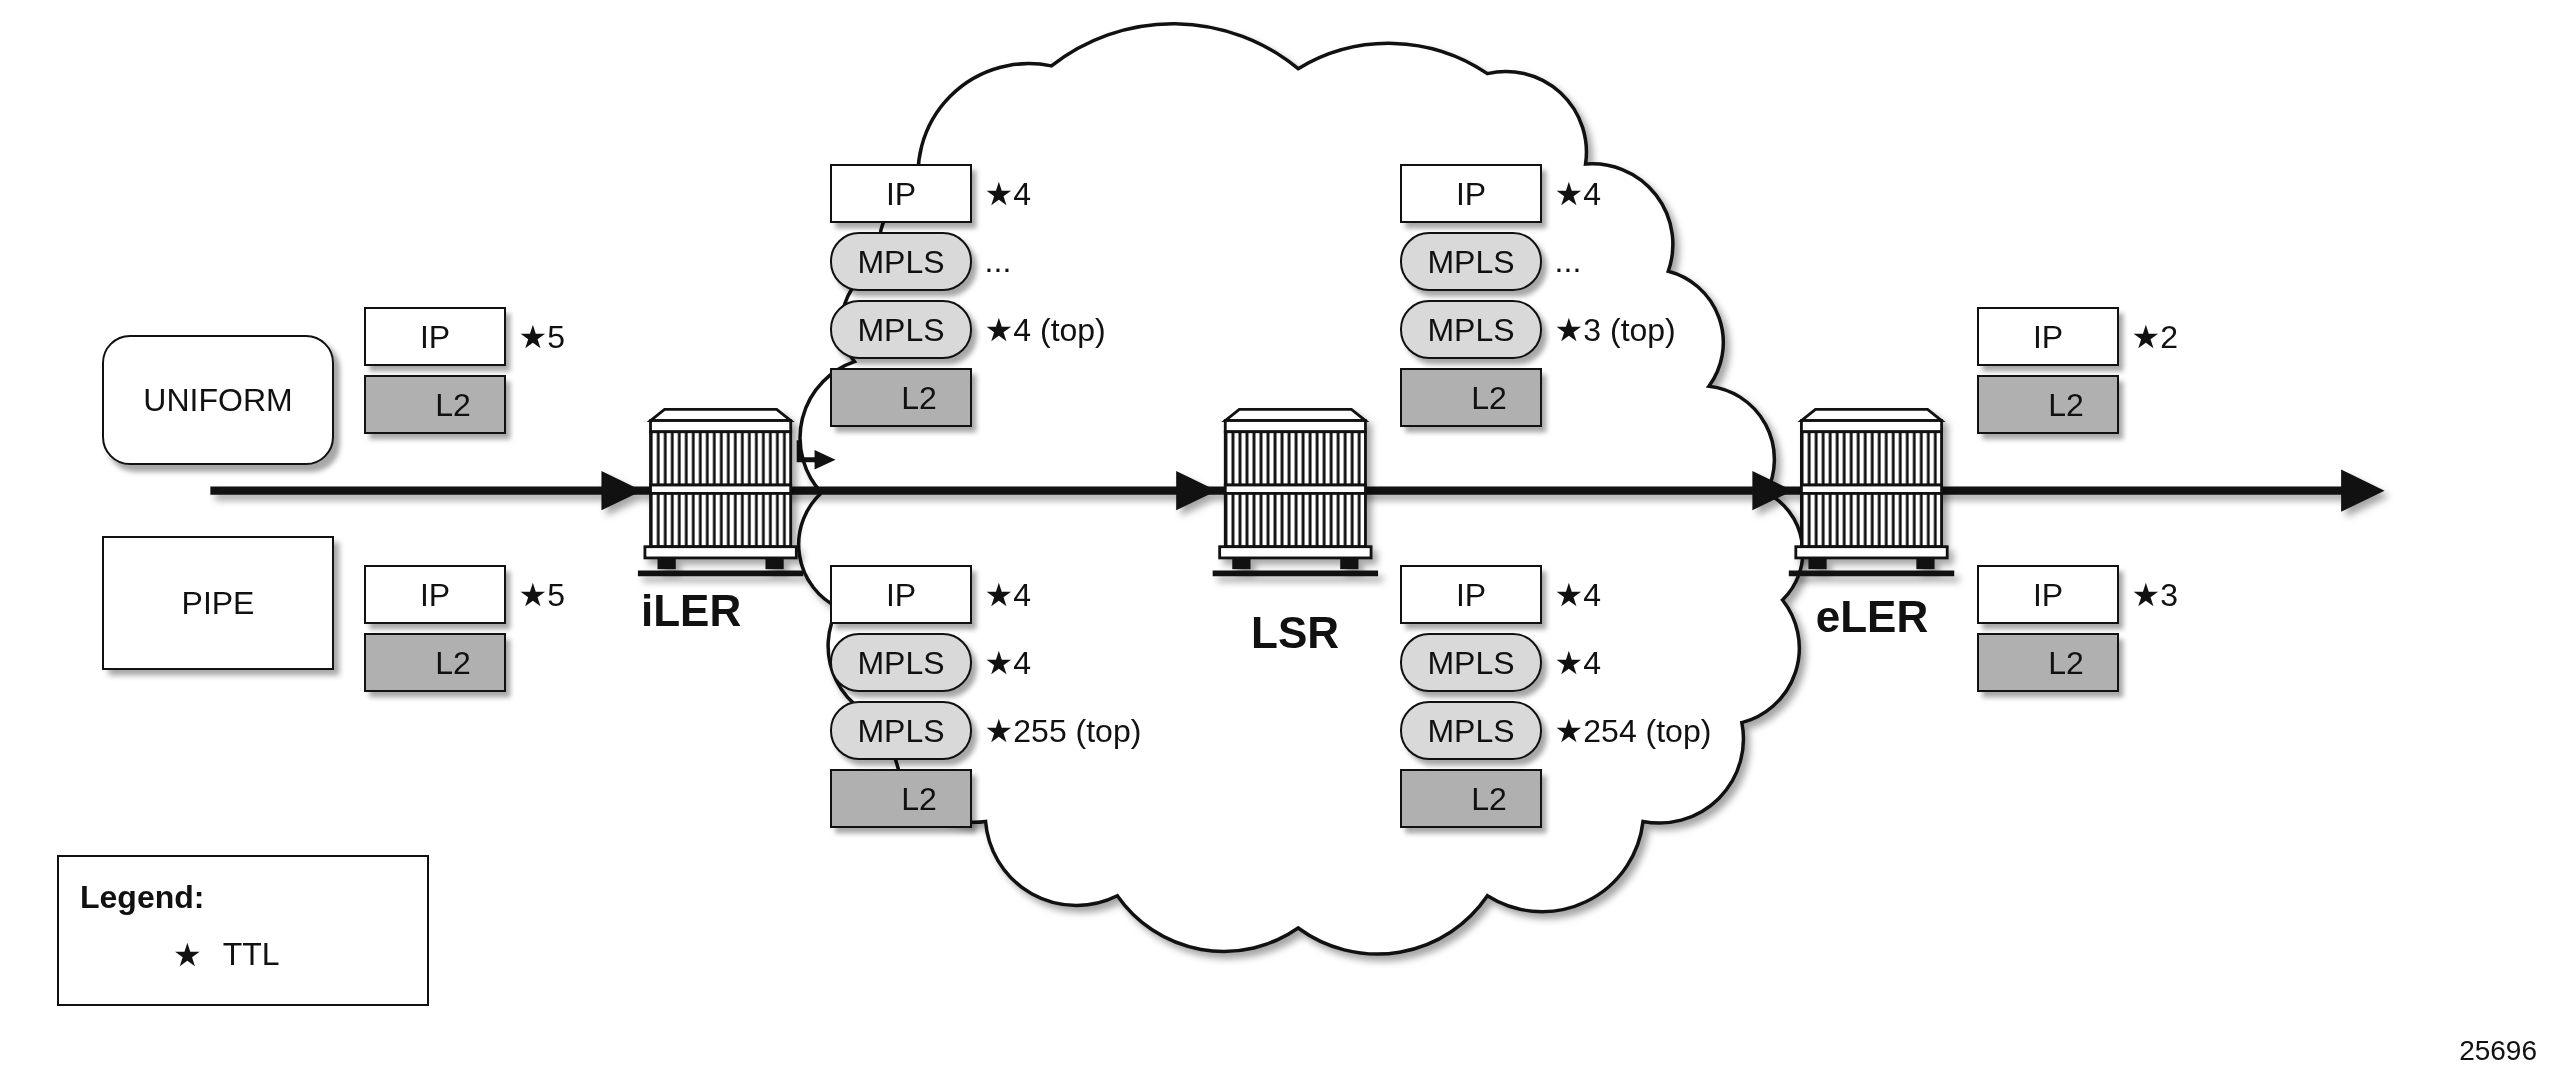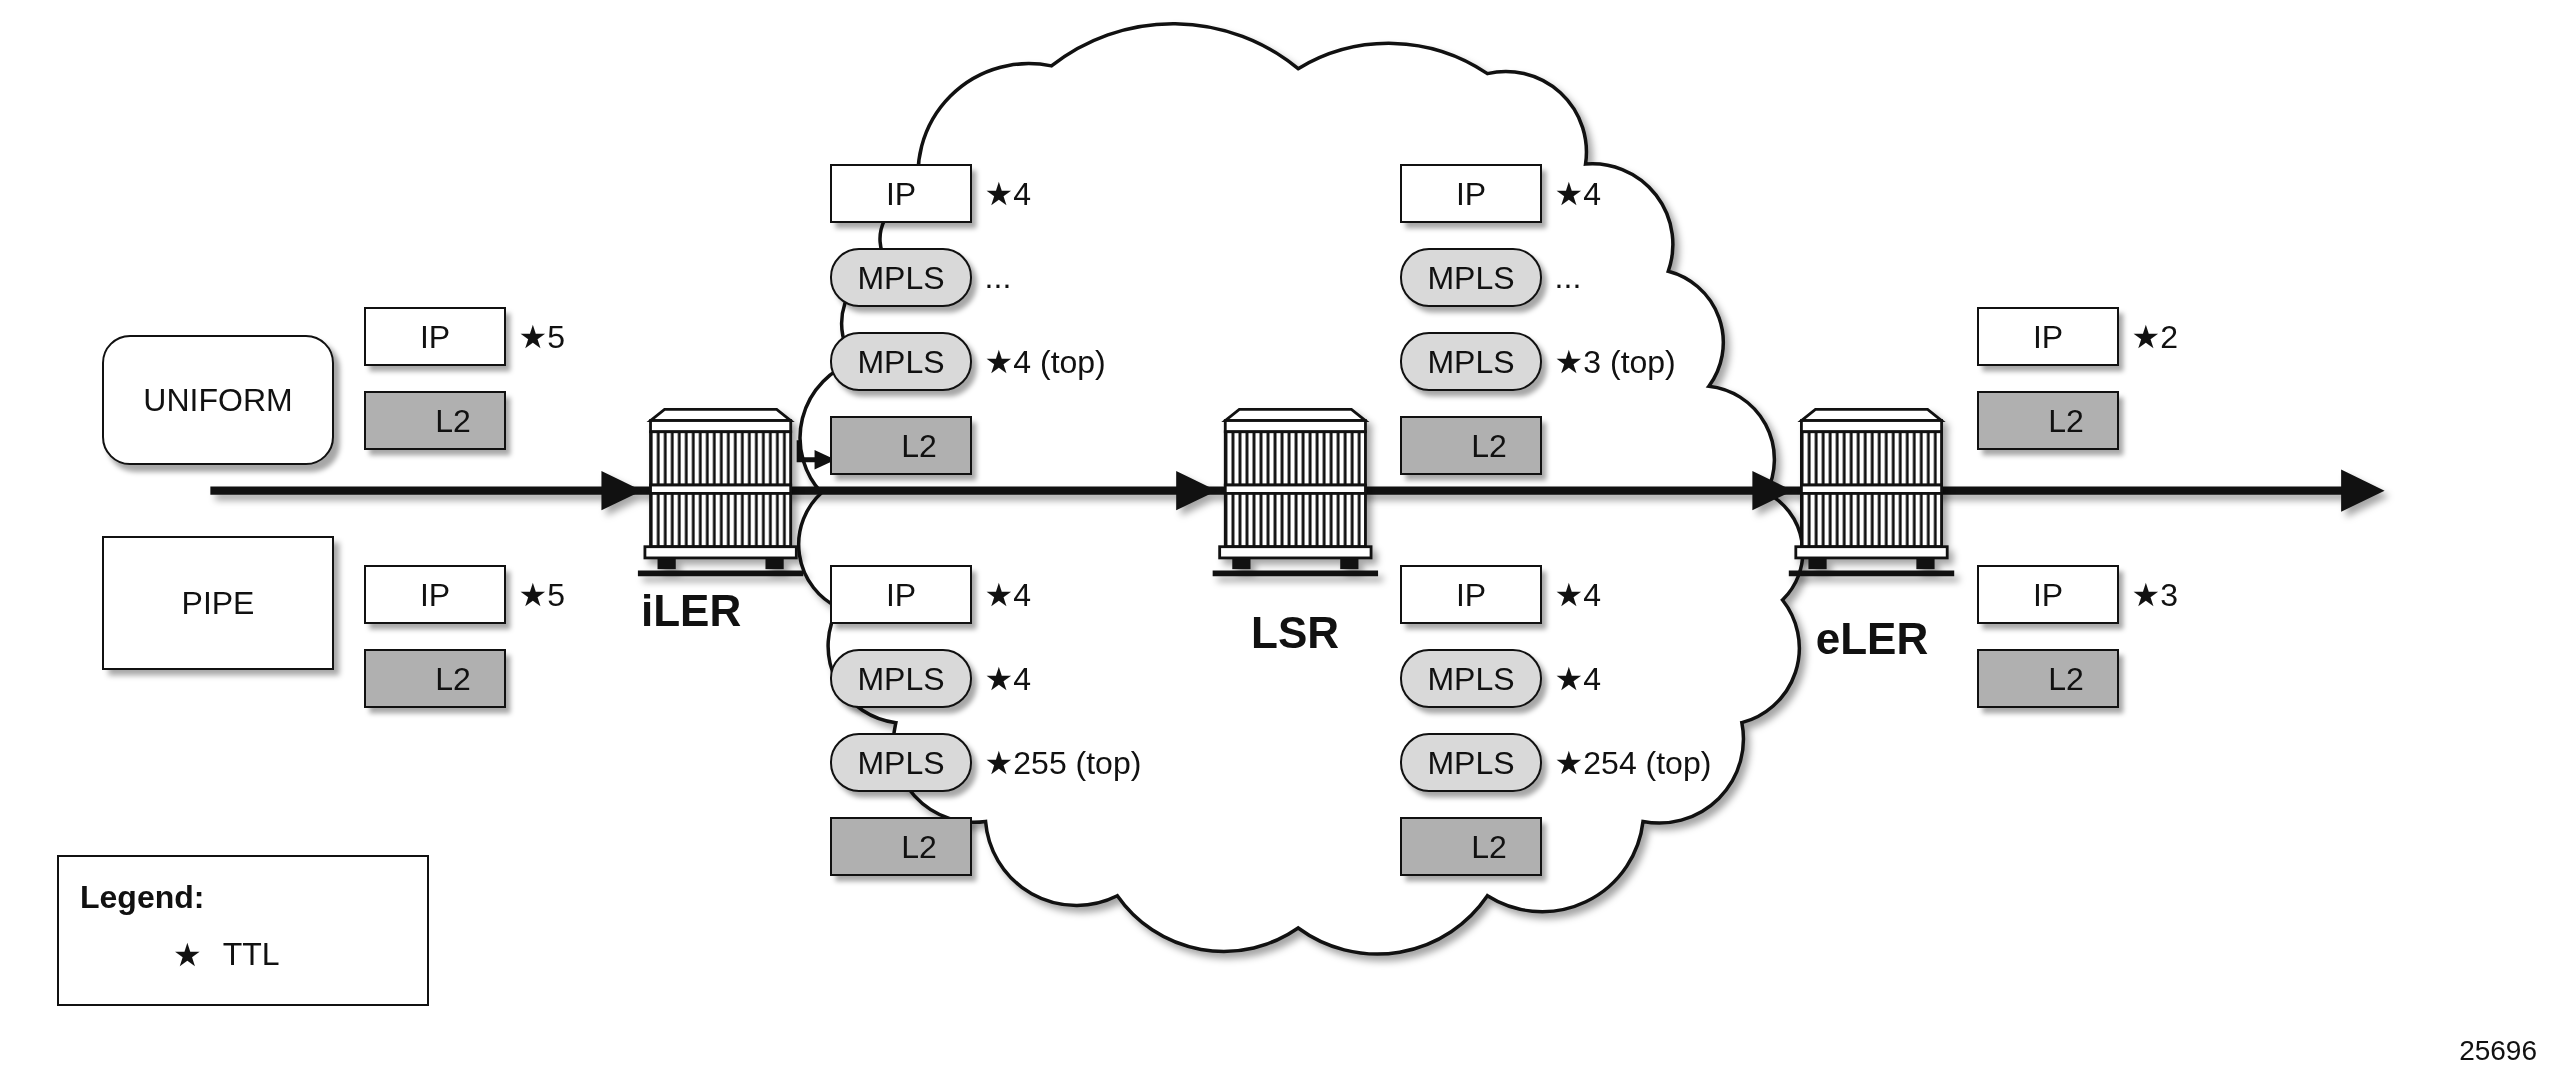--- a/index.html
+++ b/index.html
@@ -5,21 +5,21 @@
   * { box-sizing: border-box; }
   html, body { margin: 0; padding: 0; }
   body {
     width: 2576px; height: 1078px;
     position: relative; overflow: hidden;
     background: #ffffff; color: #111;
     font-family: "Liberation Sans", "DejaVu Sans", sans-serif;
   }
   #art { position: absolute; left: 0; top: 0; z-index: 1; }
 
-  .stack { position: absolute; z-index: 2; display: flex; flex-direction: column; gap: 25px; }
+  .stack { position: absolute; z-index: 2; display: flex; flex-direction: column; gap: 9px; }
   .srow  { display: flex; align-items: center; gap: 12.6px; height: 59px; }
   .cell {
     width: 142px; height: 59px; flex: 0 0 142px;
     border: 2.1px solid #111;
     display: flex; align-items: center; justify-content: center;
     font-size: 32px; line-height: 1;
     box-shadow: 4.9px 5.6px 4.9px rgba(0,0,0,0.35);
   }
   .cell.ip   { background: var(--ip-fill, #ffffff); }
   .cell.mpls { background: var(--mpls-fill, #d9d9d9); border-radius: 29px; }
@@ -134,21 +134,21 @@
 
 <div class="mode-box" style="left:102px; top:335px; width:232px; height:130px;border-radius:28px;">
   <span>UNIFORM</span>
 </div>
 <div class="mode-box" style="left:102px; top:536px; width:232px; height:134px;">
   <span>PIPE</span>
 </div>
 
 <div class="router-label" style="left:641px; top:586px; width:160px;">iLER</div>
 <div class="router-label center" style="left:1215px; top:608px; width:160px;">LSR</div>
-<div class="router-label center" style="left:1792px; top:614px; width:160px;">eLER</div>
+<div class="router-label center" style="left:1792px; top:592px; width:160px;">eLER</div>
 
 <div class="stack" style="left:364px; top:307px;">
   <div class="srow">
     <div class="cell ip">IP</div>
     <div class="ann">★5</div>
   </div>
   <div class="srow">
     <div class="cell l2">L2</div>
   </div>
 </div>

